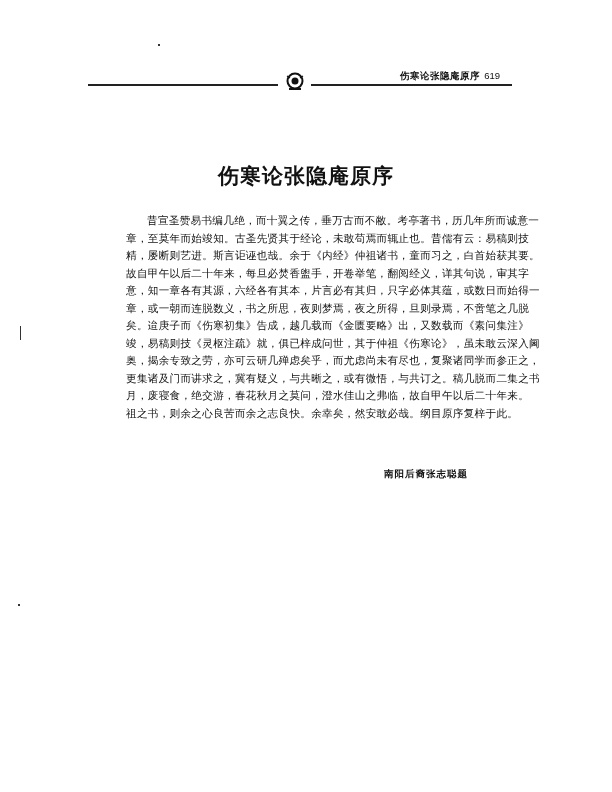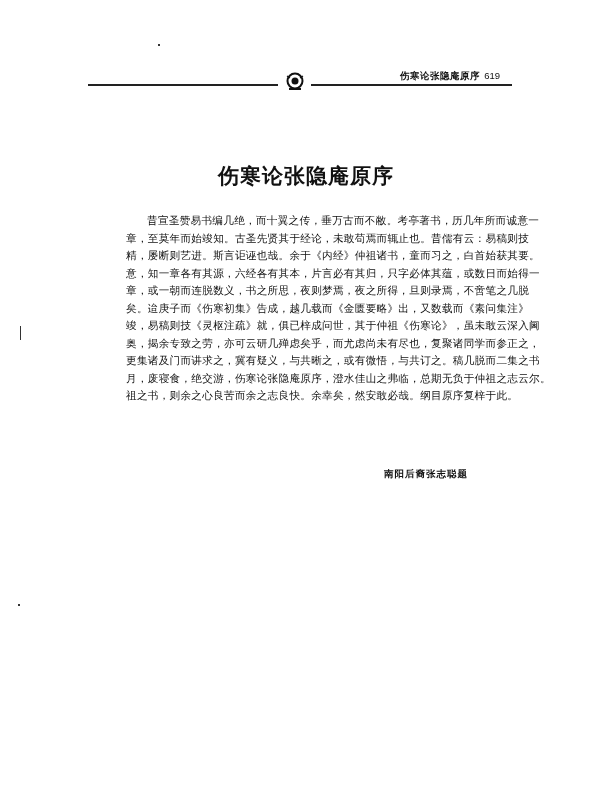--- a/index.html
+++ b/index.html
@@ -36,23 +36,24 @@
 <div class="mark" style="left:158px;top:44px;width:2px;height:2px;"></div>
 <div class="mark" style="left:20px;top:326px;width:1px;height:14px;"></div>
 <div class="mark" style="left:18px;top:604px;width:2px;height:2px;"></div>
 
 <h1 class="title" style="margin:0;">伤寒论张隐庵原序</h1>
 
 <div class="body-text">
   <span class="body-line indent">昔宣圣赞易书编几绝，而十翼之传，垂万古而不敝。考亭著书，历几年所而诚意一</span>
   <span class="body-line">章，至莫年而始竣知。古圣先贤其于经论，未敢苟焉而辄止也。昔儒有云：易稿则技</span>
   <span class="body-line">精，屡断则艺进。斯言讵诬也哉。余于《内经》仲祖诸书，童而习之，白首始获其要。</span>
+  <span class="body-line">故自甲午以后二十年来，每旦必焚香盥手，开卷举笔，翻阅经义，详其句说，审其字</span>
   <span class="body-line">意，知一章各有其源，六经各有其本，片言必有其归，只字必体其蕴，或数日而始得一</span>
   <span class="body-line">章，或一朝而连脱数义，书之所思，夜则梦焉，夜之所得，旦则录焉，不啻笔之几脱</span>
   <span class="body-line">矣。迨庚子而《伤寒初集》告成，越几载而《金匮要略》出，又数载而《素问集注》</span>
   <span class="body-line">竣，易稿则技《灵枢注疏》就，俱已梓成问世，其于仲祖《伤寒论》，虽未敢云深入阃</span>
   <span class="body-line">奥，揭余专致之劳，亦可云研几殚虑矣乎，而尤虑尚未有尽也，复聚诸同学而参正之，</span>
   <span class="body-line">更集诸及门而讲求之，冀有疑义，与共晰之，或有微悟，与共订之。稿几脱而二集之书</span>
-  <span class="body-line">月，废寝食，绝交游，伤寒论张隐庵原序，澄水佳山之弗临，总期无负于仲祖之志云尔。</span>
+  <span class="body-line">月，废寝食，绝交游，春花秋月之莫问，澄水佳山之弗临，故自甲午以后二十年来。</span>
   <span class="body-line">祖之书，则余之心良苦而余之志良快。余幸矣，然安敢必哉。纲目原序复梓于此。</span>
 </div>
 
 <div class="signature">南阳后裔张志聪题</div>
 
 </body></html>

